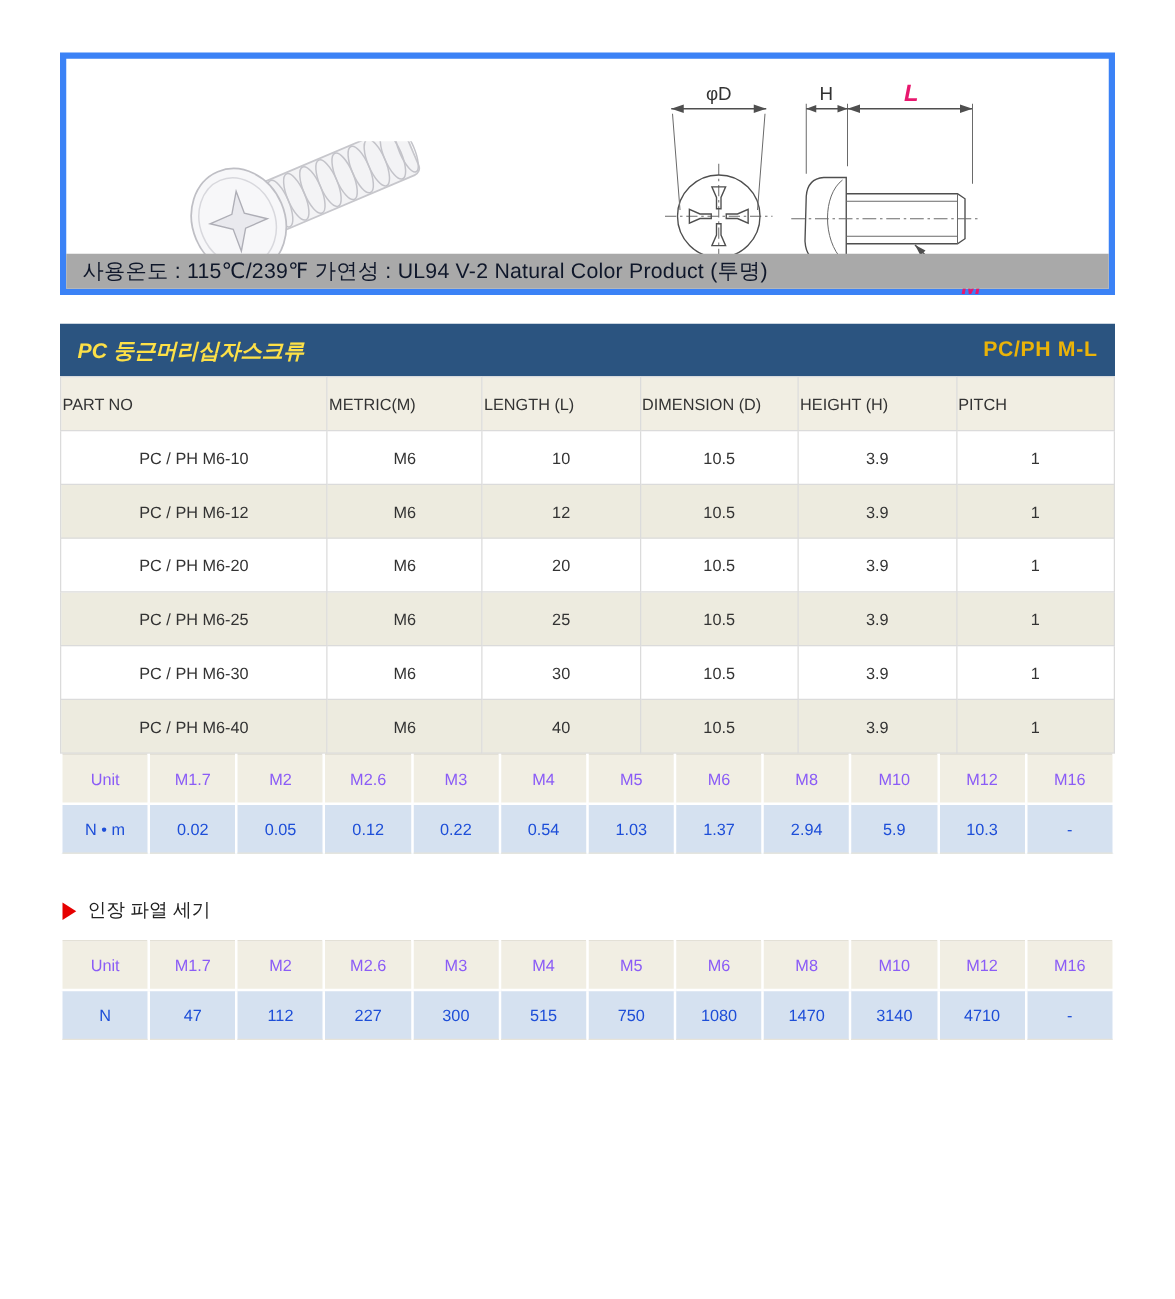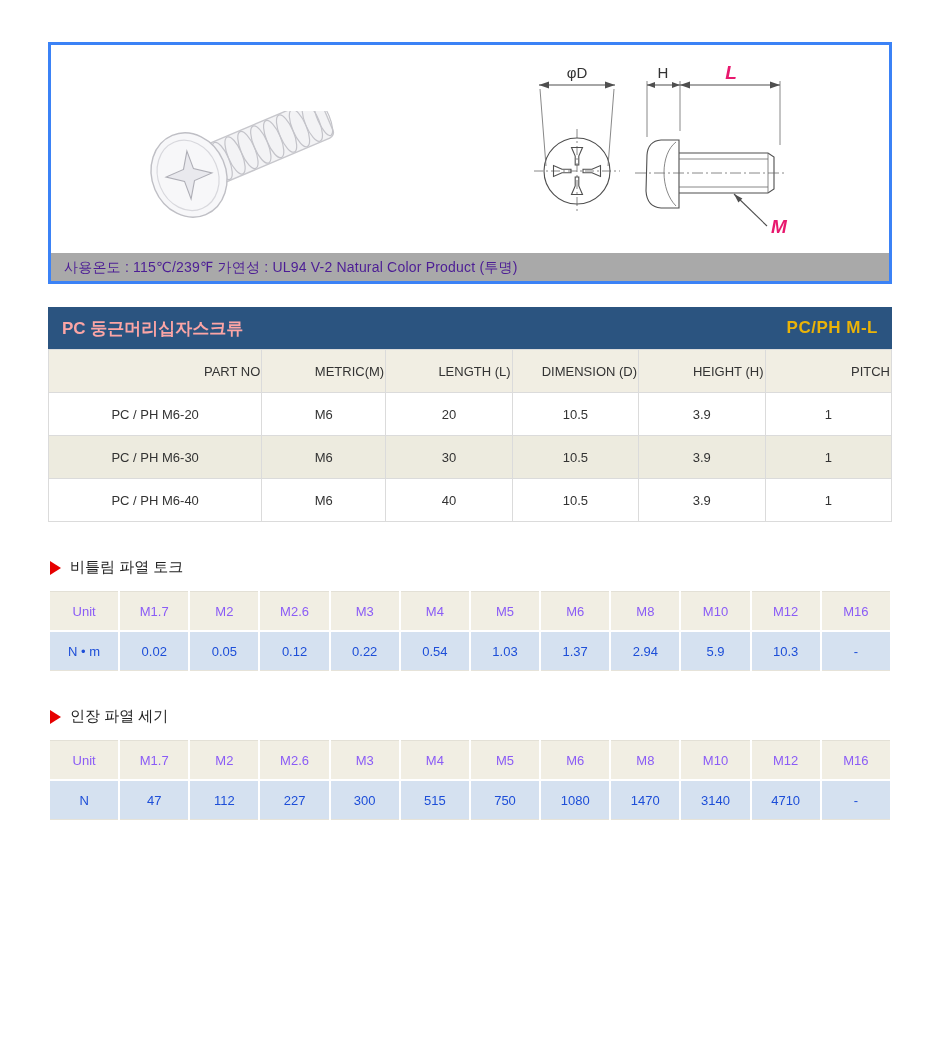--- a/index.html
+++ b/index.html
@@ -4,44 +4,44 @@
 <style>
   html,body { margin:0; padding:0; background:#fff; }
   .page {
     position:relative; width:940px; height:1039px; background:#fff; overflow:hidden;
     font-family:"Liberation Sans","DejaVu Sans",sans-serif; color:#333;
   }
   .content { width:844px; margin:0 48px; }
 
   
   .top-box {
-    margin-top:42px; height:242px; border:3px solid #3b82f6;
+    margin-top:42px; height:194px; border:5px solid #3b82f6;
     position:relative; background:#fff; box-sizing:border-box;
   }
   .photo-svg   { position:absolute; left:92px;  top:66px; }
   .diagram-svg { position:absolute; right:2px; top:0; }
   .caption-bar {
     position:absolute; left:0; right:0; bottom:0; height:28px;
-    background:#a9a9a9; color:#4c1d95; font-size:14px; line-height:28px;
+    background:#a9a9a9; color:#0f172a; font-size:17px; line-height:28px;
     padding-left:13px; letter-spacing:0.2px; white-space:nowrap; overflow:hidden;
   }
 
   
   .title-bar {
     margin-top:23px; height:42px; background:#2b5480; box-sizing:border-box;
     display:flex; align-items:center; justify-content:space-between; padding:0 14px;
   }
-  .title-bar .t-left  { color:#fca5a5; font-size:17px; font-weight:bold; }
+  .title-bar .t-left  { color:#fde047; font-size:17px; font-weight:bold;font-style:italic; }
   .title-bar .t-right { color:#eab308; font-size:17px; font-weight:bold; letter-spacing:0.5px; }
 
   
   .spec-table { width:100%; border-collapse:collapse; table-layout:fixed; }
   .spec-table th {
     height:40px; background:#f1eee3; font-weight:normal; font-size:13px;
-    color:#333; border:1px solid #dbdbdb; text-align:right;
+    color:#333; border:1px solid #dbdbdb; text-align:left;
   }
   .spec-table td {
     height:40px; background:#fff; font-size:13px; color:#333;
     border:1px solid #dbdbdb; text-align:center;
   }
   .spec-table tbody tr:nth-child(even) td { background:#edebdf; }
 
   
   .section-title { display:flex; align-items:center; margin:36px 0 14px 2px; font-size:15px; color:#222; }
   .tri {
@@ -182,23 +182,47 @@
             <th>PART NO</th>
             <th>METRIC(M)</th>
             <th>LENGTH (L)</th>
             <th>DIMENSION (D)</th>
             <th>HEIGHT (H)</th>
             <th>PITCH</th>
           </tr>
       </thead>
       <tbody>
           <tr>
+            <td>PC / PH M6-10</td>
+            <td>M6</td>
+            <td>10</td>
+            <td>10.5</td>
+            <td>3.9</td>
+            <td>1</td>
+          </tr>
+          <tr>
+            <td>PC / PH M6-12</td>
+            <td>M6</td>
+            <td>12</td>
+            <td>10.5</td>
+            <td>3.9</td>
+            <td>1</td>
+          </tr>
+          <tr>
             <td>PC / PH M6-20</td>
             <td>M6</td>
             <td>20</td>
+            <td>10.5</td>
+            <td>3.9</td>
+            <td>1</td>
+          </tr>
+          <tr>
+            <td>PC / PH M6-25</td>
+            <td>M6</td>
+            <td>25</td>
             <td>10.5</td>
             <td>3.9</td>
             <td>1</td>
           </tr>
           <tr>
             <td>PC / PH M6-30</td>
             <td>M6</td>
             <td>30</td>
             <td>10.5</td>
             <td>3.9</td>
@@ -208,24 +232,20 @@
             <td>PC / PH M6-40</td>
             <td>M6</td>
             <td>40</td>
             <td>10.5</td>
             <td>3.9</td>
             <td>1</td>
           </tr>
         </tbody>
     </table>
 
-    <div class="section-title">
-      <span class="tri"></span>
-      <span>비틀림 파열 토크</span>
-    </div>
     <table class="mini">
       <thead>
         <tr>
             <th>Unit</th>
             <th>M1.7</th>
             <th>M2</th>
             <th>M2.6</th>
             <th>M3</th>
             <th>M4</th>
             <th>M5</th>

